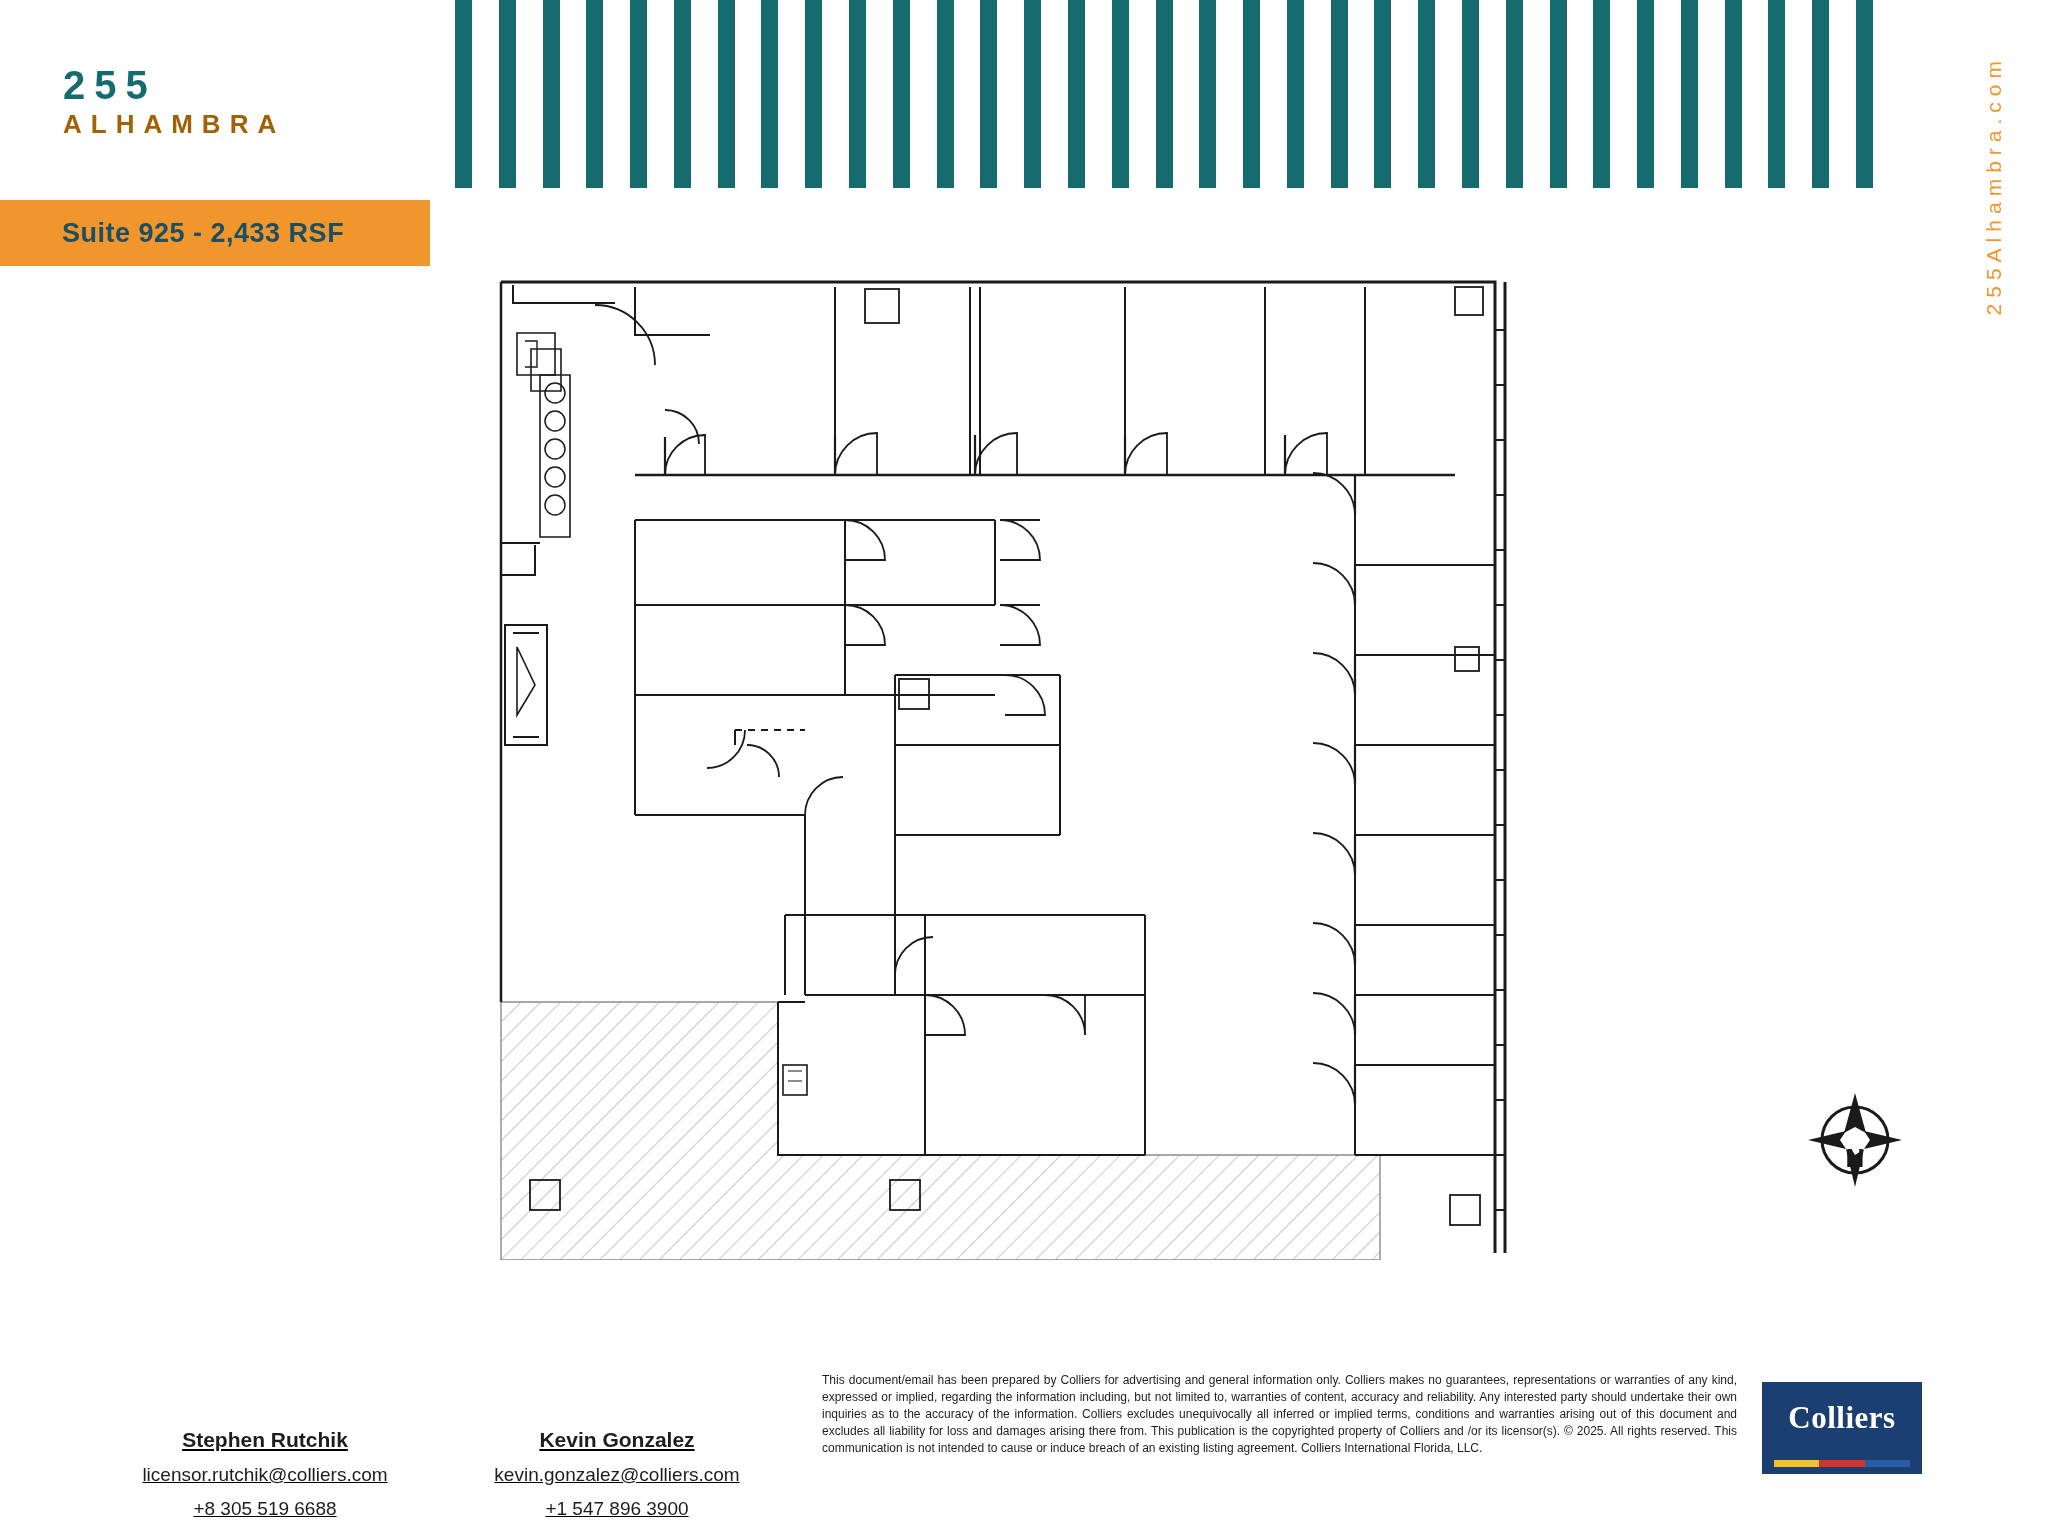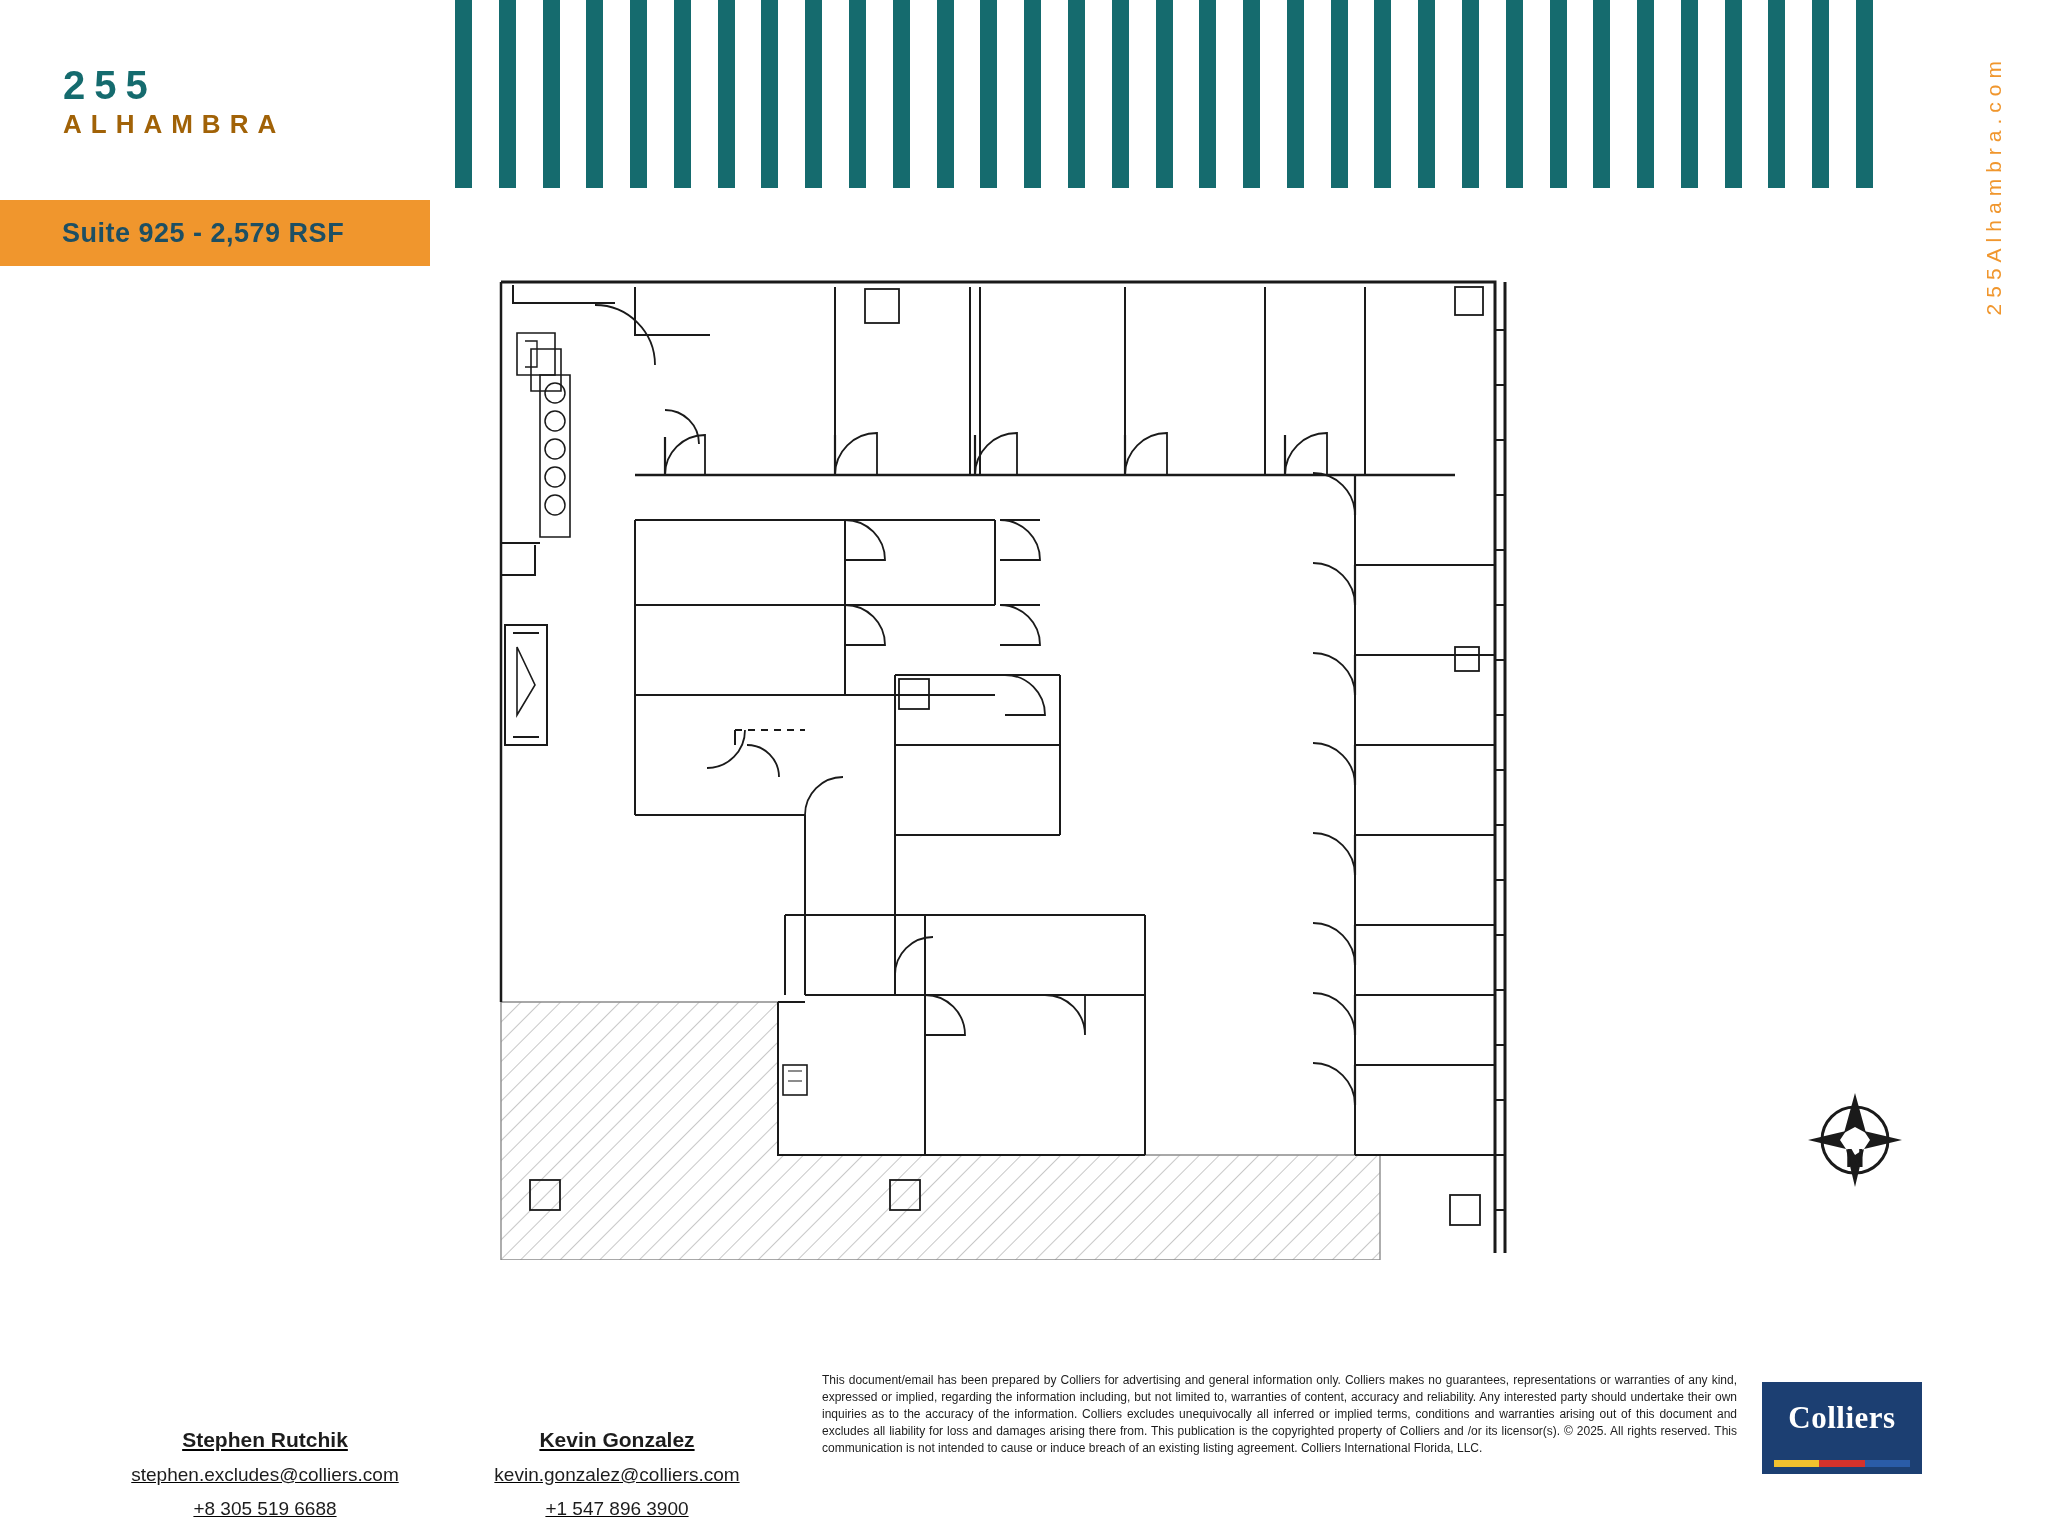--- a/index.html
+++ b/index.html
@@ -225,21 +225,21 @@
   <div class="stripe-cell"></div>
   <div class="stripe-cell"></div>
 </div>
 
 <div class="title-block">
   <div class="title-line1">255</div>
   <div class="title-line2">ALHAMBRA</div>
 </div>
 
 <div class="suite-bar">
-  <span>Suite 925 -  2,579 RSF</span>
+  <span>Suite 925 -  2,433 RSF</span>
 </div>
 
 <div class="vertical-url">255Alhambra.com</div>
 
 <div class="floorplan">
 <svg width="1065" height="985" viewBox="0 0 1065 985" xmlns="http://www.w3.org/2000/svg">
   <defs>
     <pattern id="hatch" width="14" height="14" patternTransform="rotate(45)" patternUnits="userSpaceOnUse">
       <line x1="0" y1="0" x2="0" y2="14" stroke="#9a9a9a" stroke-width="1.1"></line>
     </pattern>
@@ -411,21 +411,21 @@
     <polygon points="55,102 64,64 55,70 46,64" fill="#1a1a1a"></polygon>
     <polygon points="8,55 46,64 40,55 46,46" fill="#1a1a1a"></polygon>
     <polygon points="102,55 64,46 70,55 64,64" fill="#1a1a1a"></polygon>
     <text x="55" y="82" font-family="Liberation Sans, sans-serif" font-size="26" font-weight="bold" text-anchor="middle" fill="#1a1a1a">N</text>
   </svg>
 </div>
 
 <div class="contacts">
   <div class="contact">
     <div class="name">Stephen Rutchik</div>
-    <div class="email">stephen.excludes@colliers.com</div>
+    <div class="email">licensor.rutchik@colliers.com</div>
     <div class="phone">+8 305 519 6688</div>
   </div>
   <div class="contact">
     <div class="name">Kevin Gonzalez</div>
     <div class="email">kevin.gonzalez@colliers.com</div>
     <div class="phone">+1 547 896 3900</div>
   </div>
 </div>
 
 <div class="disclaimer">This document/email has been prepared by Colliers for advertising and general information only. Colliers makes no guarantees, representations or warranties of any kind, expressed or implied, regarding the information including, but not limited to, warranties of content, accuracy and reliability. Any interested party should undertake their own inquiries as to the accuracy of the information. Colliers excludes unequivocally all inferred or implied terms, conditions and warranties arising out of this document and excludes all liability for loss and damages arising there from. This publication is the copyrighted property of Colliers and /or its licensor(s). © 2025. All rights reserved. This communication is not intended to cause or induce breach of an existing listing agreement. Colliers International Florida, LLC.</div>

